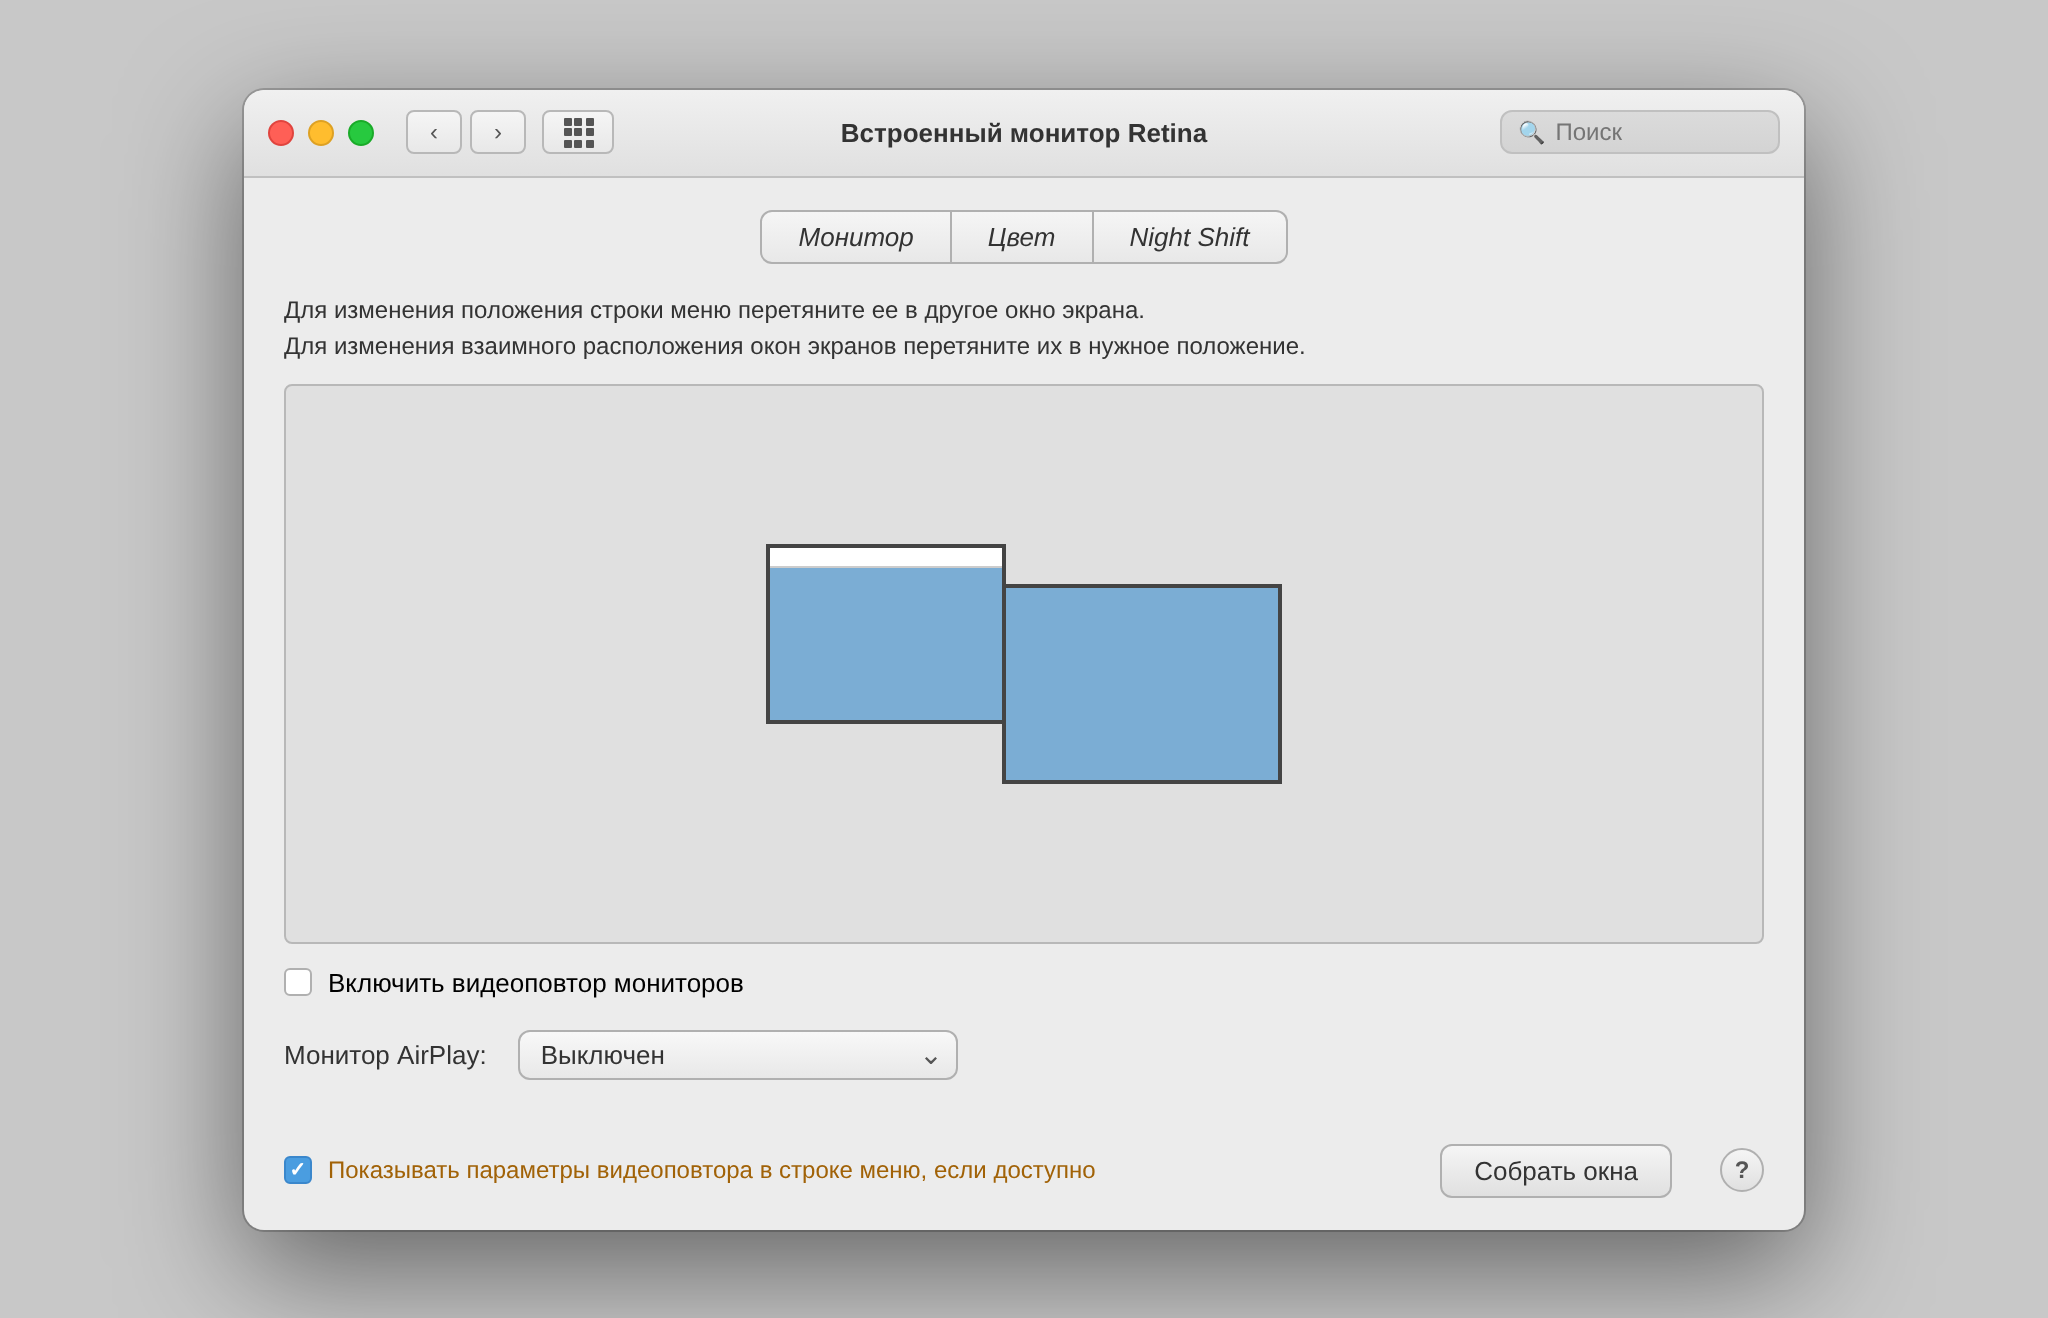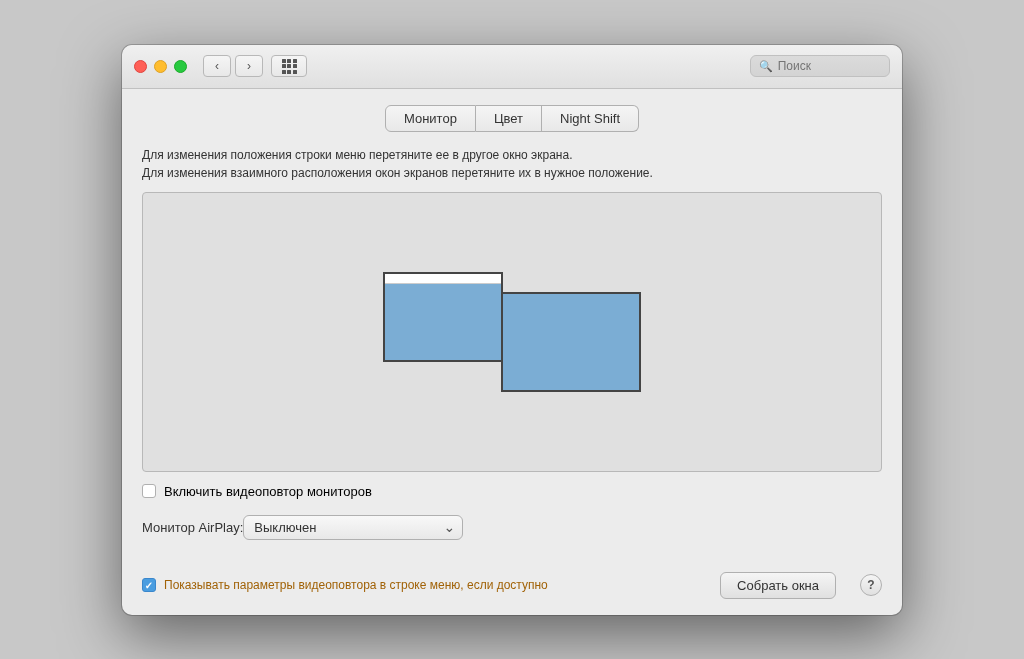--- a/index.html
+++ b/index.html
@@ -127,20 +127,21 @@
       padding: 16px 20px 16px 20px;
       flex: 1;
       display: flex;
       flex-direction: column;
     }
     .tabs-row {
       display: flex;
       justify-content: center;
       gap: 0;
       margin-bottom: 14px;
+      font-style: italic;
     }
     .tab {
       padding: 5px 18px;
       border: 1px solid #b0b0b0;
       background: linear-gradient(to bottom, #f5f5f5, #e8e8e8);
       cursor: pointer;
       font-size: 13px;
       color: #333;
       white-space: nowrap;
     }
@@ -218,21 +219,21 @@
       border-radius: 3px;
       display: flex;
       align-items: center;
       justify-content: center;
       cursor: pointer;
       flex-shrink: 0;
     }
     .bottom-row {
       display: flex;
       align-items: center;
-      gap: 0;
+      gap: 16px;
       margin-bottom: 32px;
     }
     .airplay-label {
       font-size: 13px;
       color: #333;
       white-space: nowrap;
     }
     .select-wrapper {
       position: relative;
       display: flex;
@@ -344,20 +345,21 @@
           <div class="grid-dot"></div>
           <div class="grid-dot"></div>
         <div class="grid-dot"></div>
           <div class="grid-dot"></div>
           <div class="grid-dot"></div>
         <div class="grid-dot"></div>
           <div class="grid-dot"></div>
           <div class="grid-dot"></div>
       </div>
     </div>
+    <div class="window-title">Встроенный монитор Retina</div>
     <div class="search-box">
       <span class="search-icon-svg">🔍</span>
       <input class="search-input" type="text" placeholder="Поиск" style="">
     </div>
   </div>
 
   <div class="content">
 
     <div class="tabs-row">
       <div class="tab">Монитор</div>

